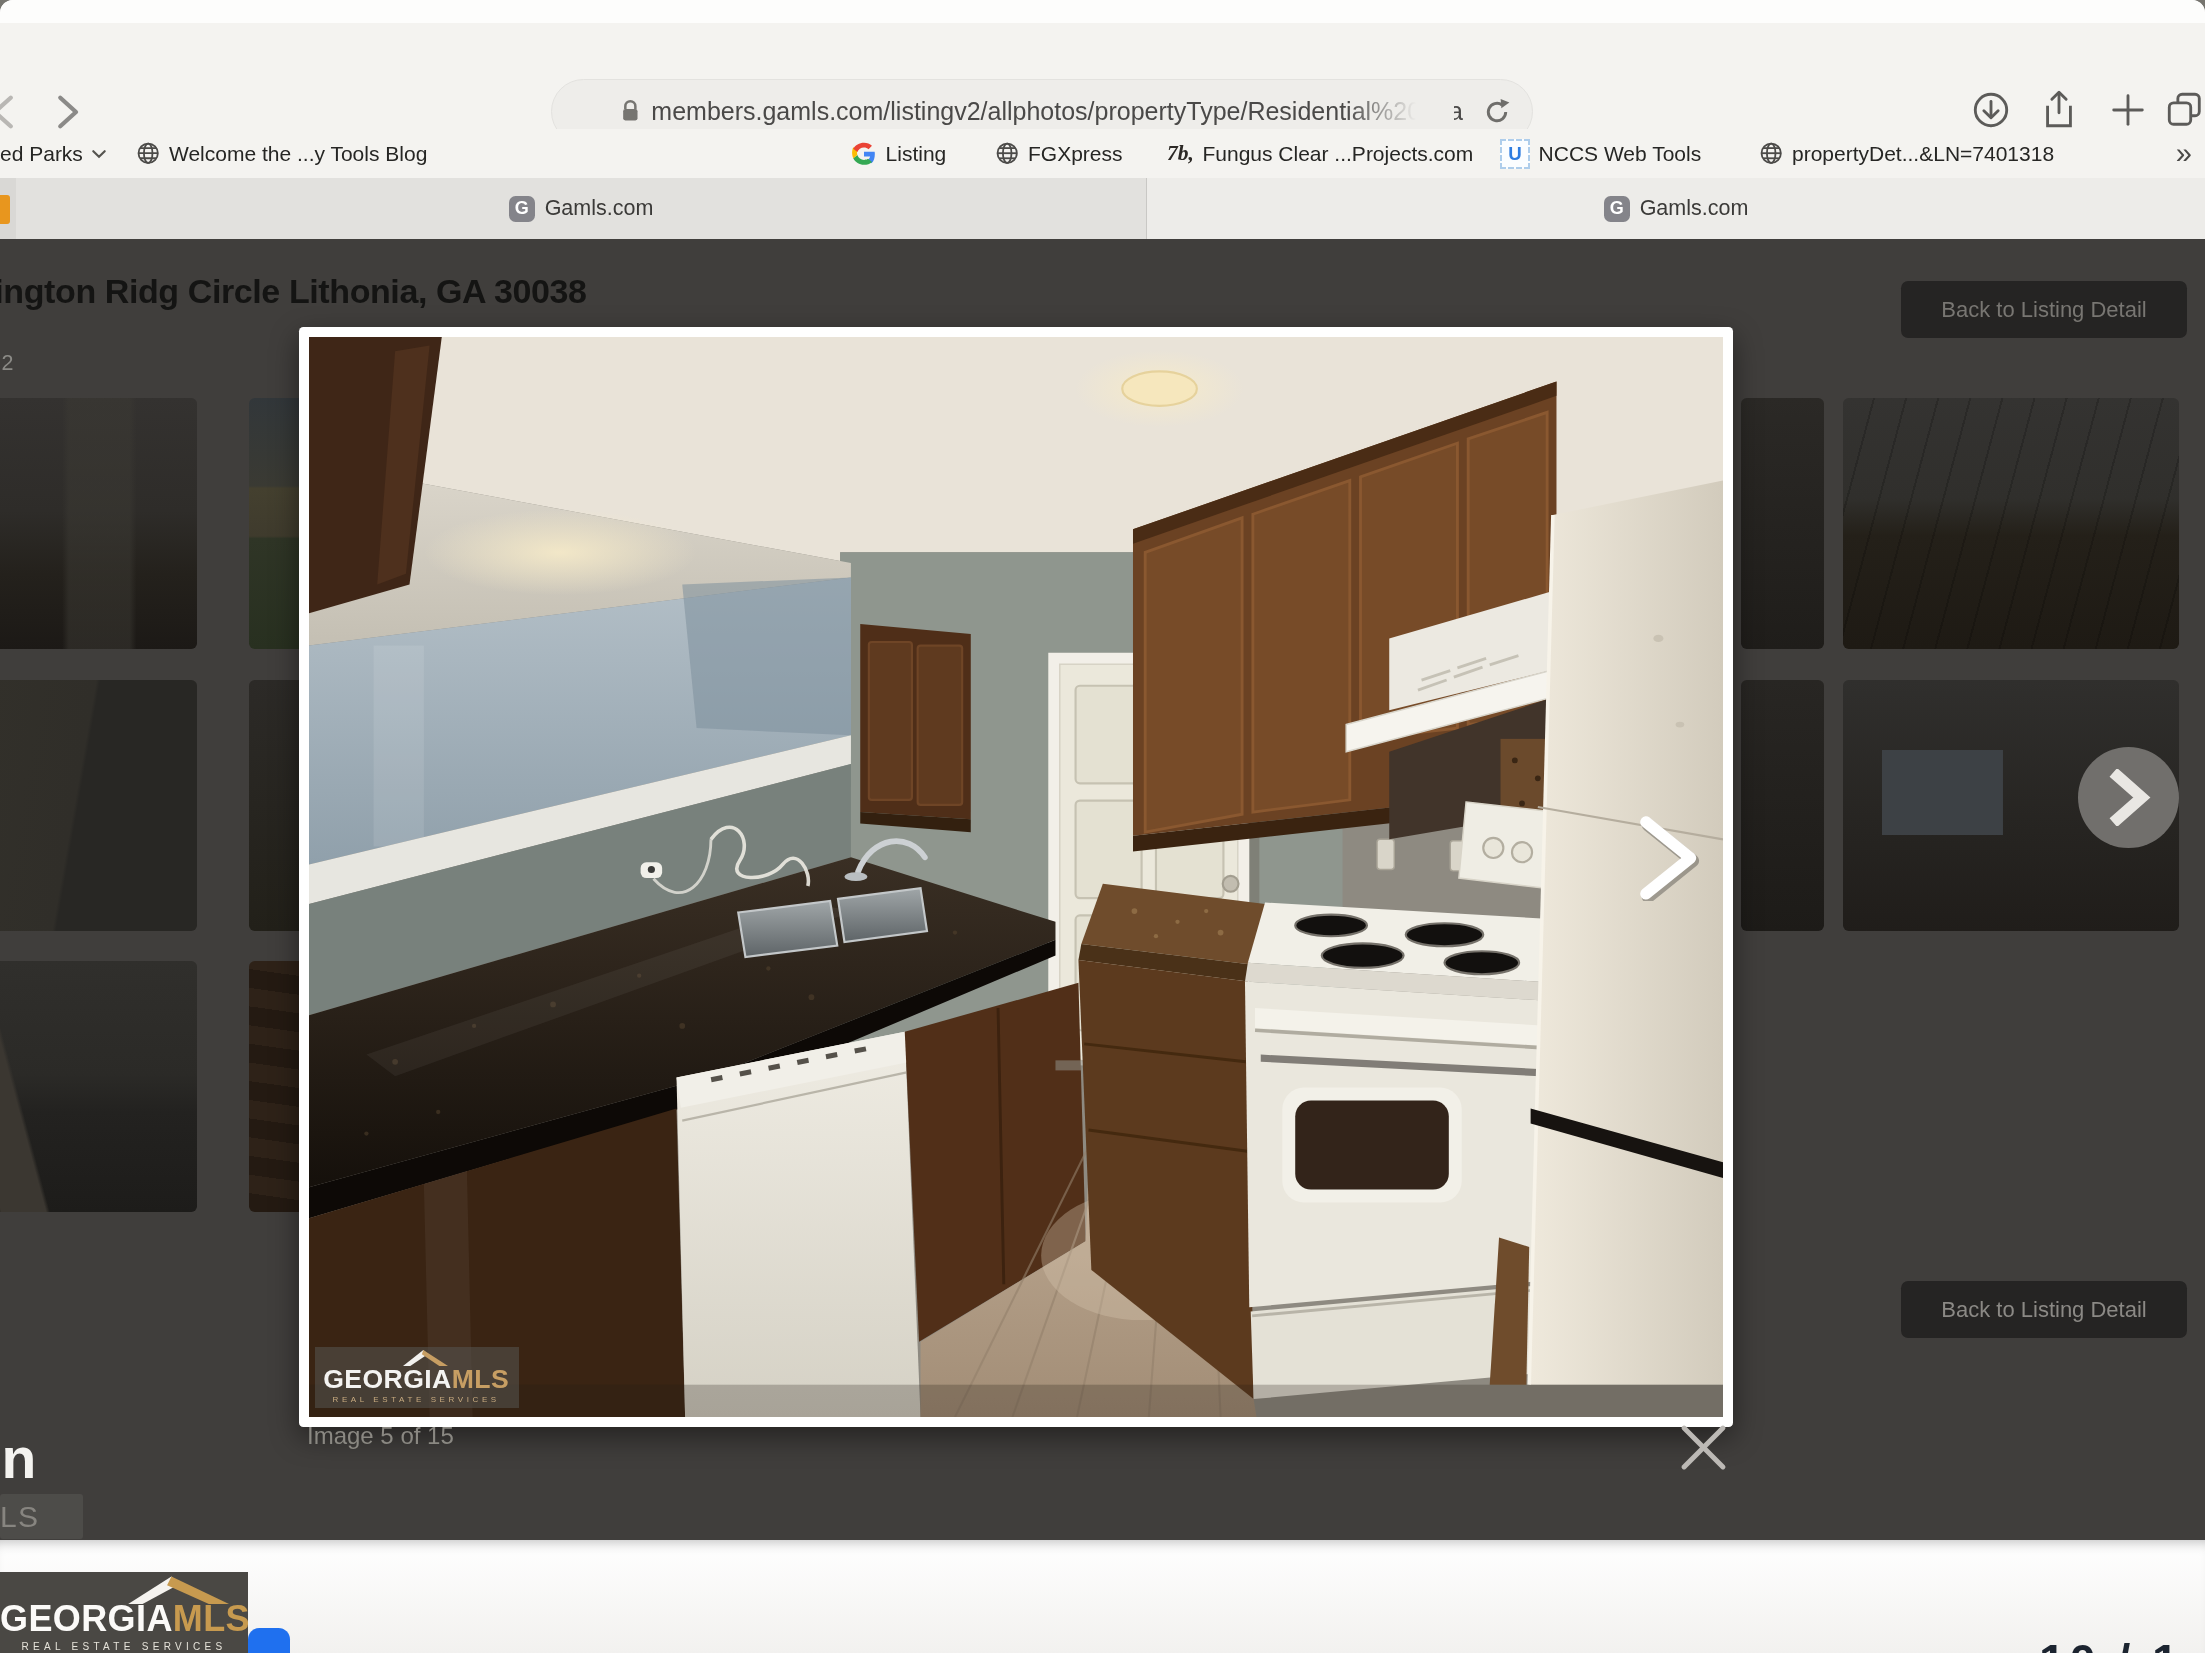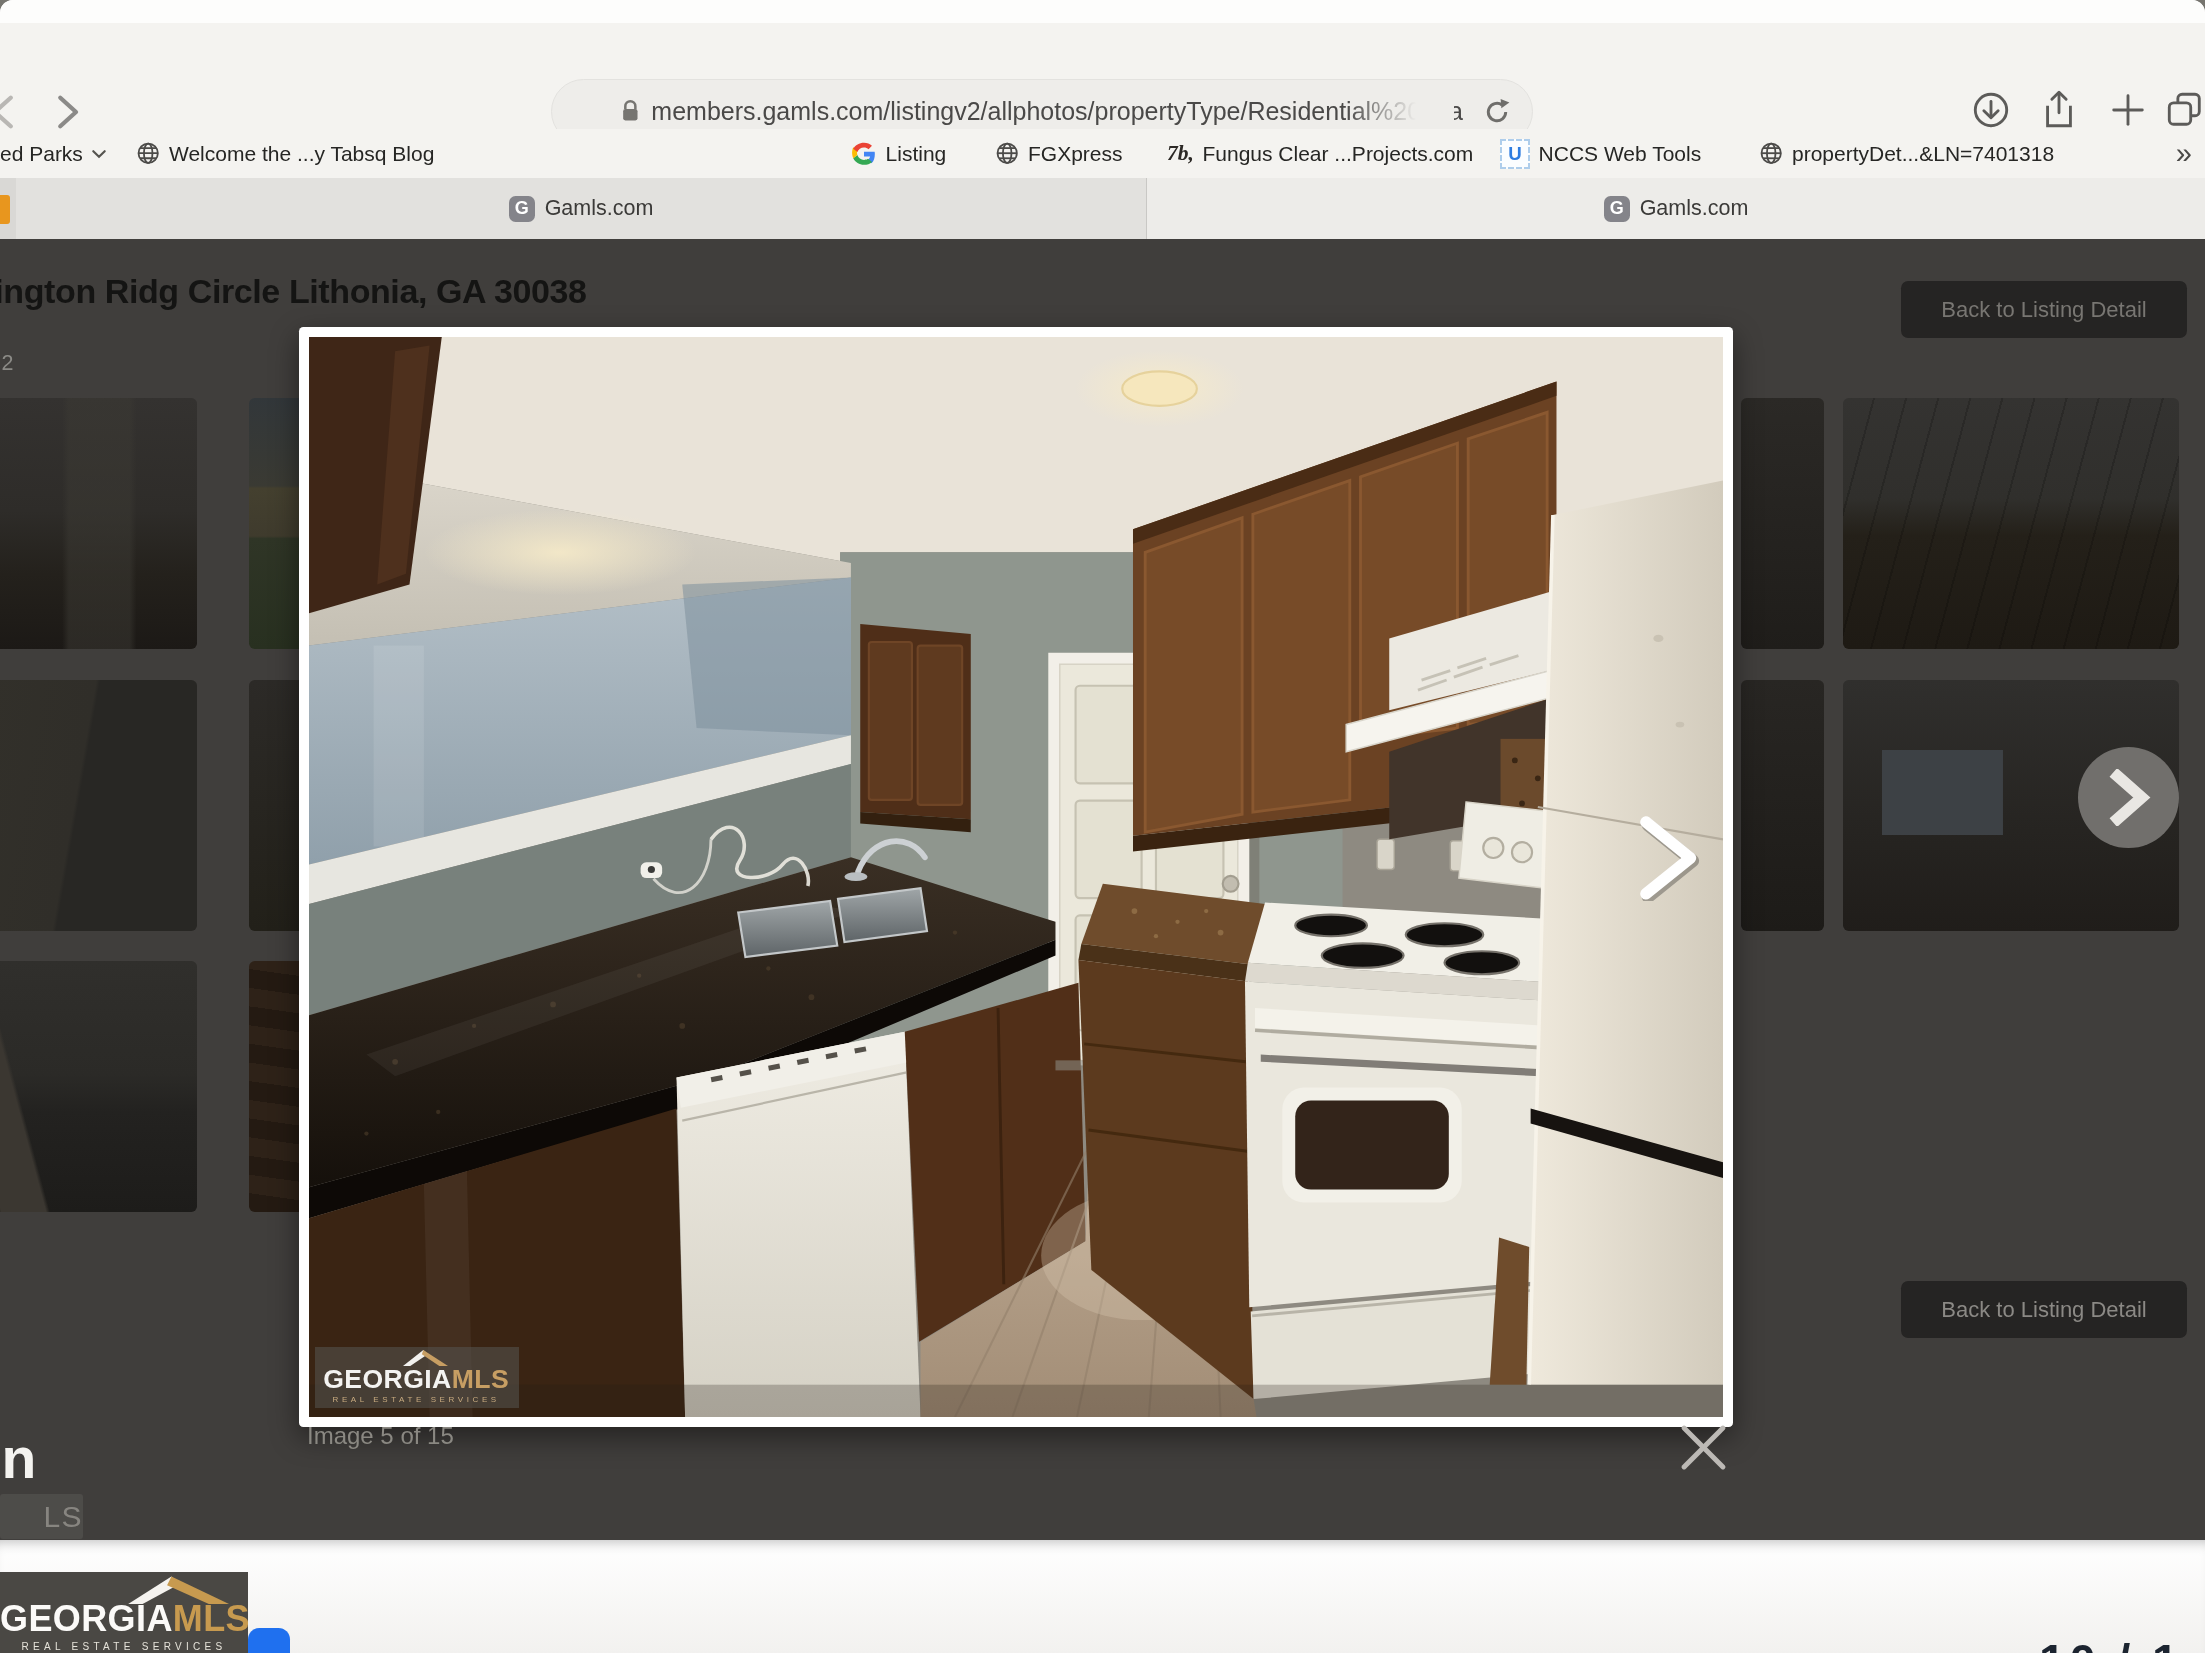--- a/index.html
+++ b/index.html
@@ -30,21 +30,21 @@
   
   .page{position:absolute;left:0;top:239px;width:2205px;height:1301px;background:#403e3c;overflow:hidden;}
   .pg-title{position:absolute;left:-5.7px;top:33px;font-size:34px;font-weight:bold;color:#141413;letter-spacing:-0.4px;white-space:nowrap;}
   .pg-frag2{position:absolute;left:1.4px;top:112px;font-size:21.5px;color:#8b8a86;}
   .thumb{position:absolute;border-radius:5.7px;}
   .backbtn{position:absolute;left:1901px;width:286px;height:57px;background:#252423;border-radius:7.2px;color:#787672;font-size:22px;display:flex;align-items:center;justify-content:center;}
   .nextcircle{position:absolute;left:2078px;top:508px;width:101px;height:101px;border-radius:50%;background:#716f6c;display:flex;align-items:center;justify-content:center;}
   .caption{position:absolute;left:307px;top:1183px;font-size:24px;color:#8a8882;}
   .closex{position:absolute;left:1674px;top:1179px;}
   .frag-n{position:absolute;left:1.4px;top:1186px;font-size:57px;font-weight:bold;color:#f4f3f0;}
-  .ghost{position:absolute;left:0px;top:1255px;width:83px;height:45px;background:rgba(170,168,160,.13);border-radius:2.9px;display:flex;align-items:center;justify-content:flex-end;}
+  .ghost{position:absolute;left:0px;top:1255px;width:83px;height:45px;background:rgba(170,168,160,.13);border-radius:2.9px;display:flex;align-items:center;justify-content:flex-start;}
   .ghost span{font-size:30px;color:rgba(150,148,142,.8);letter-spacing:1.4px;}
   
   .photoframe{position:absolute;left:299px;top:88px;width:1434px;height:1100px;background:#fff;border-radius:4.3px;box-sizing:border-box;padding:10px;box-shadow:0 10px 29px rgba(0,0,0,.45);}
   .photo{position:relative;width:100%;height:100%;overflow:hidden;background:#8e8a81;}
   .photo svg.scene{position:absolute;left:0;top:0;width:100%;height:100%;}
   .photo-chev{position:absolute;right:23px;top:44%;}
   .wm{position:absolute;left:5.7px;bottom:8.6px;background:rgba(84,82,78,.58);padding:4.3px 10px 4.3px 8.6px;text-align:center;}
   .wm-top{position:relative;height:14.4px;}
   .wm-roof{position:absolute;left:80px;top:-1.4px;}
   .wm-text{font-size:26.6px;font-weight:bold;letter-spacing:0.4px;line-height:27px;}
@@ -117,21 +117,21 @@
         </svg>
     </div>
     <div class="bm-item" style="left:136px">
       <svg class="bm-ico" width="24.4" height="24.4" viewBox="0 0 24 24">
           <circle cx="12" cy="12" r="9.5" fill="none" stroke="#4c4b49" stroke-width="1.8"></circle>
           <ellipse cx="12" cy="12" rx="4.2" ry="9.5" fill="none" stroke="#4c4b49" stroke-width="1.8"></ellipse>
           <line x1="2.5" y1="12" x2="21.5" y2="12" stroke="#4c4b49" stroke-width="1.8"></line>
           <line x1="4" y1="7" x2="20" y2="7" stroke="#4c4b49" stroke-width="1.8"></line>
           <line x1="4" y1="17" x2="20" y2="17" stroke="#4c4b49" stroke-width="1.8"></line>
         </svg>
-      <span>Welcome the ...y Tabsq Blog</span>
+      <span>Welcome the ...y Tools Blog</span>
     </div>
     <div class="bm-item" style="left:851px">
       <svg class="bm-ico" width="26" height="26" viewBox="0 0 48 48">
           <path fill="#4285F4" d="M44 24c0-1.6-.1-2.8-.4-4H24v8.5h11.3c-.5 2.8-2.3 5.2-4.9 6.8l7.5 5.8C42.3 37 44 31 44 24z"></path>
           <path fill="#34A853" d="M24 44c6 0 11-2 14.9-5.4l-7.5-5.8c-2 1.4-4.6 2.2-7.4 2.2-5.7 0-10.5-3.8-12.2-9l-7.7 6C7.9 39.6 15.3 44 24 44z"></path>
           <path fill="#FBBC05" d="M11.8 26c-.4-1.3-.7-2.7-.7-4.2s.3-2.9.7-4.2l-7.7-6C2.8 14.5 2 19.2 2 21.8c0 2.6.8 7.2 2.1 10.2l7.7-6z"></path>
           <path fill="#EA4335" d="M24 11.8c3.2 0 6.1 1.1 8.4 3.3l6.3-6.3C34.9 5.1 30 3 24 3 15.3 3 7.9 7.4 4.1 14.4l7.7 6c1.7-5.2 6.5-8.6 12.2-8.6z"></path>
         </svg>
       <span>Listing</span>
     </div>

